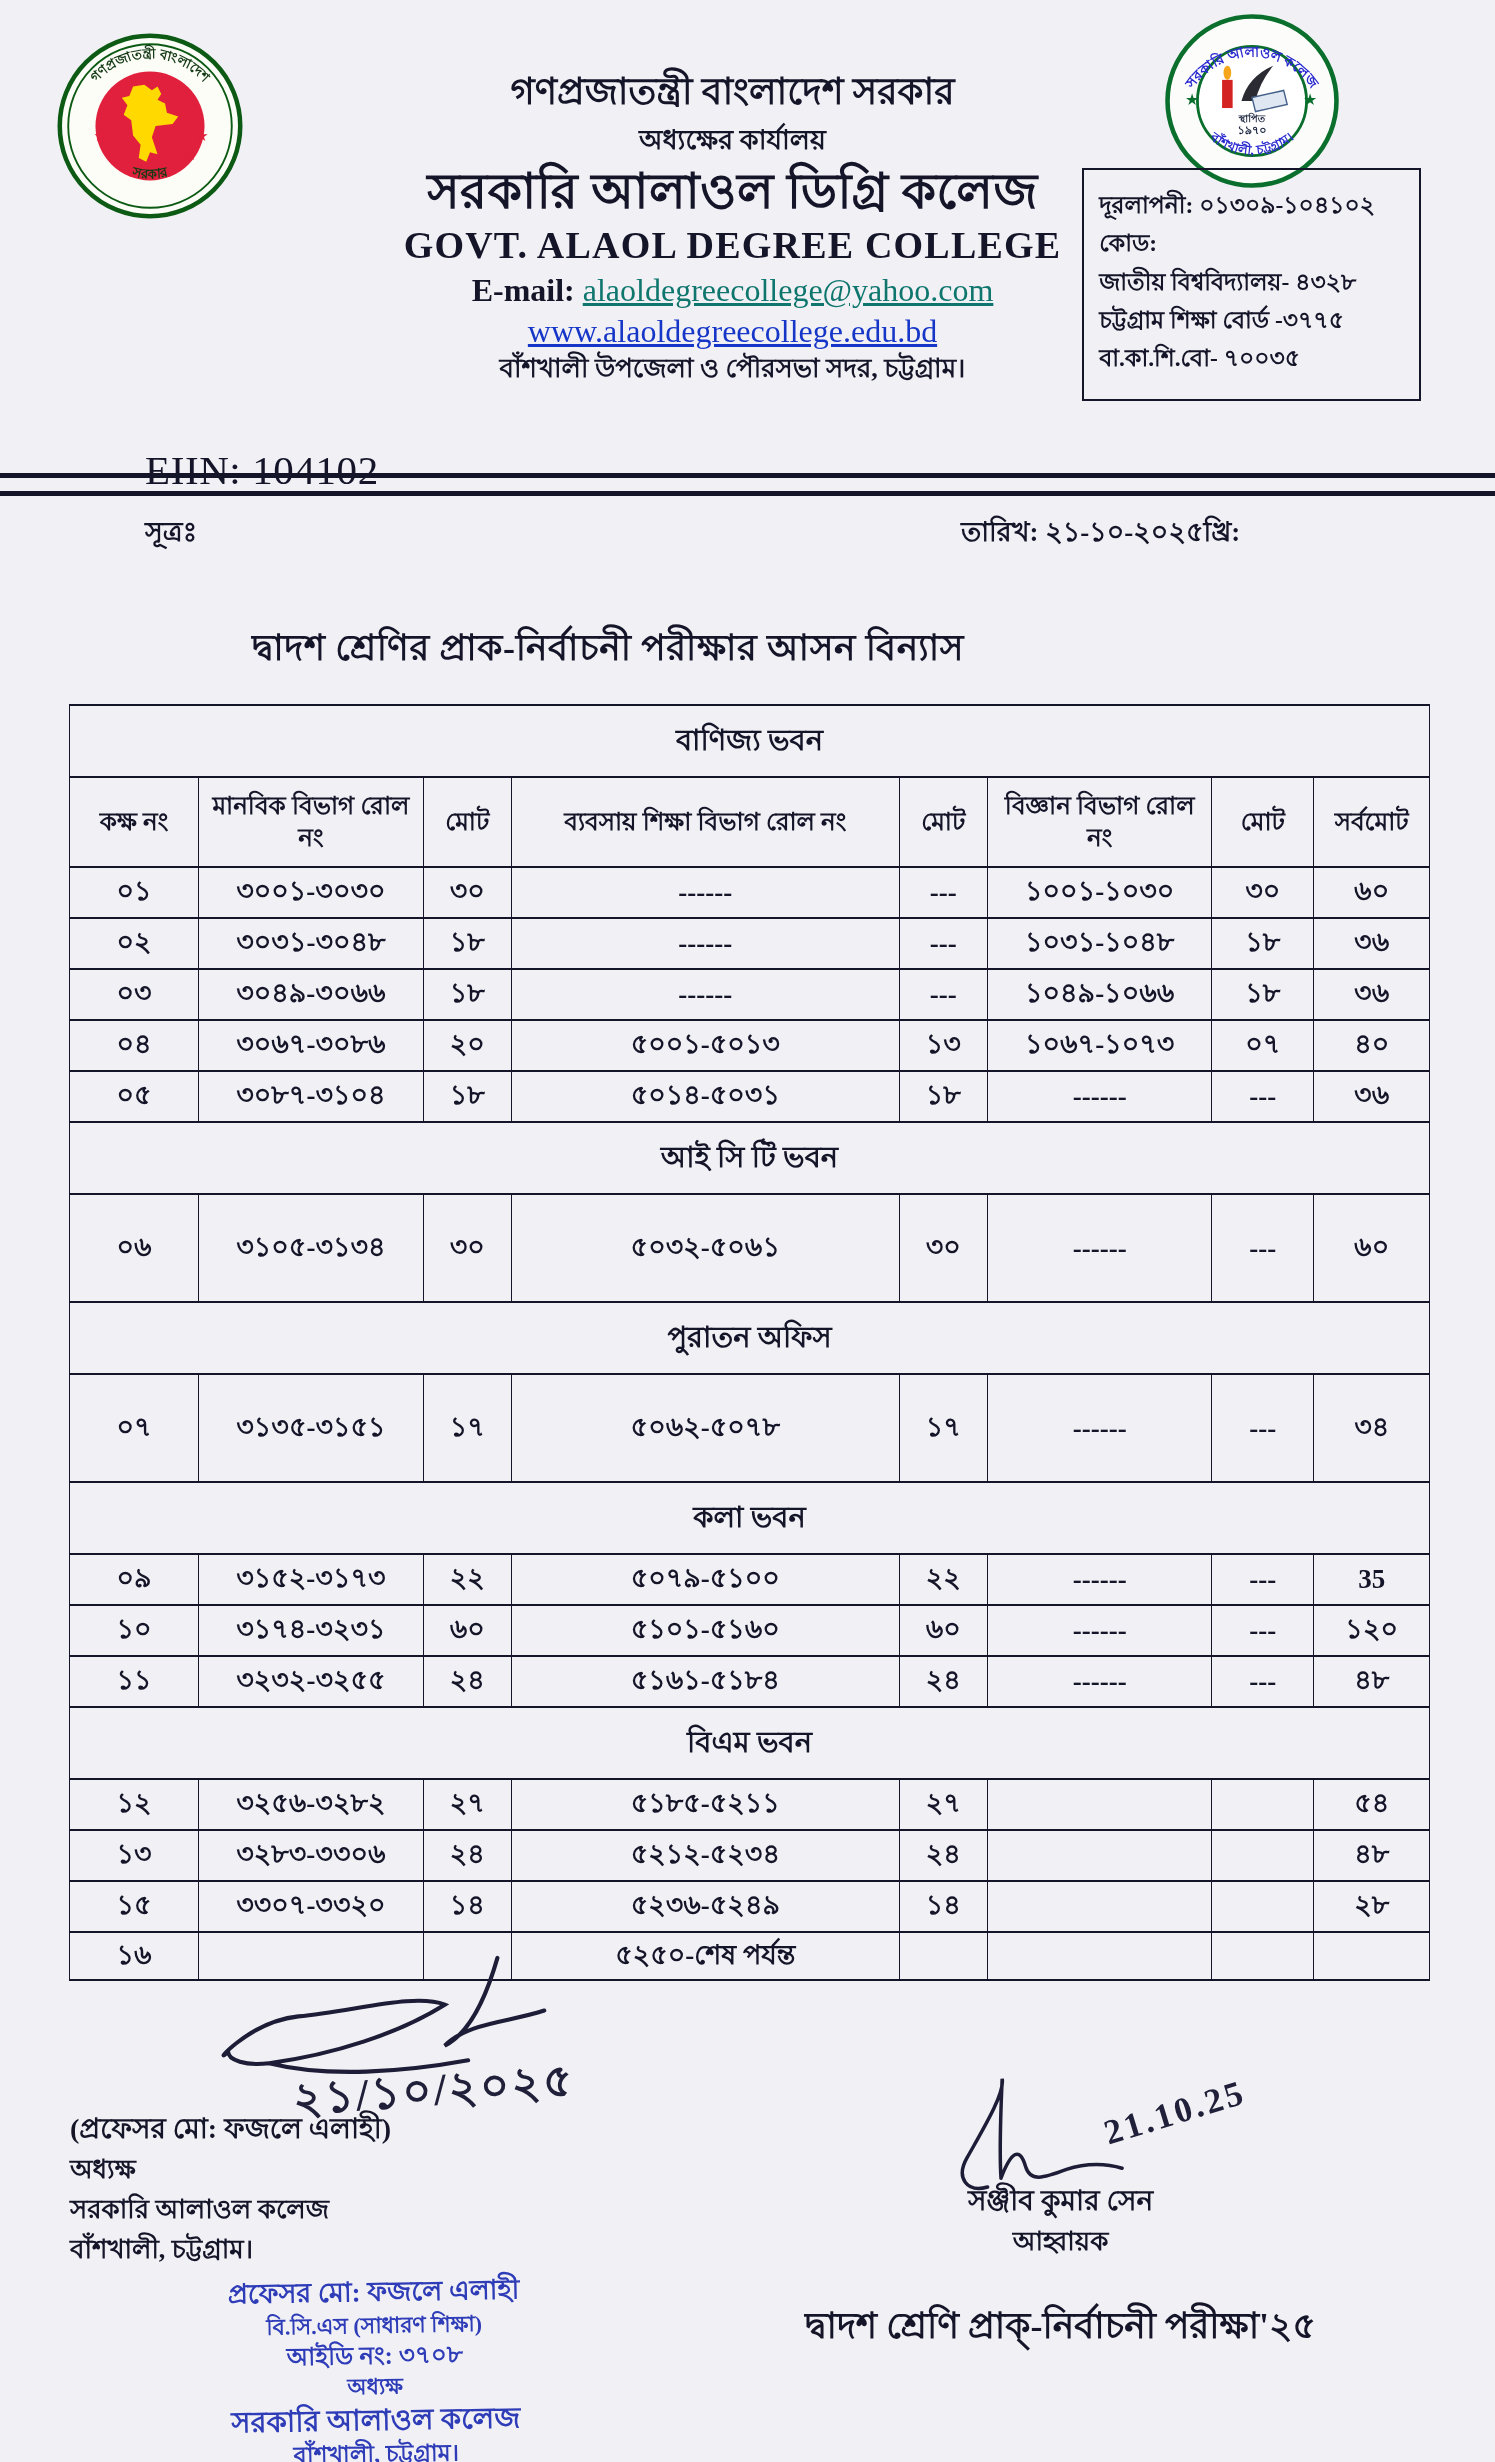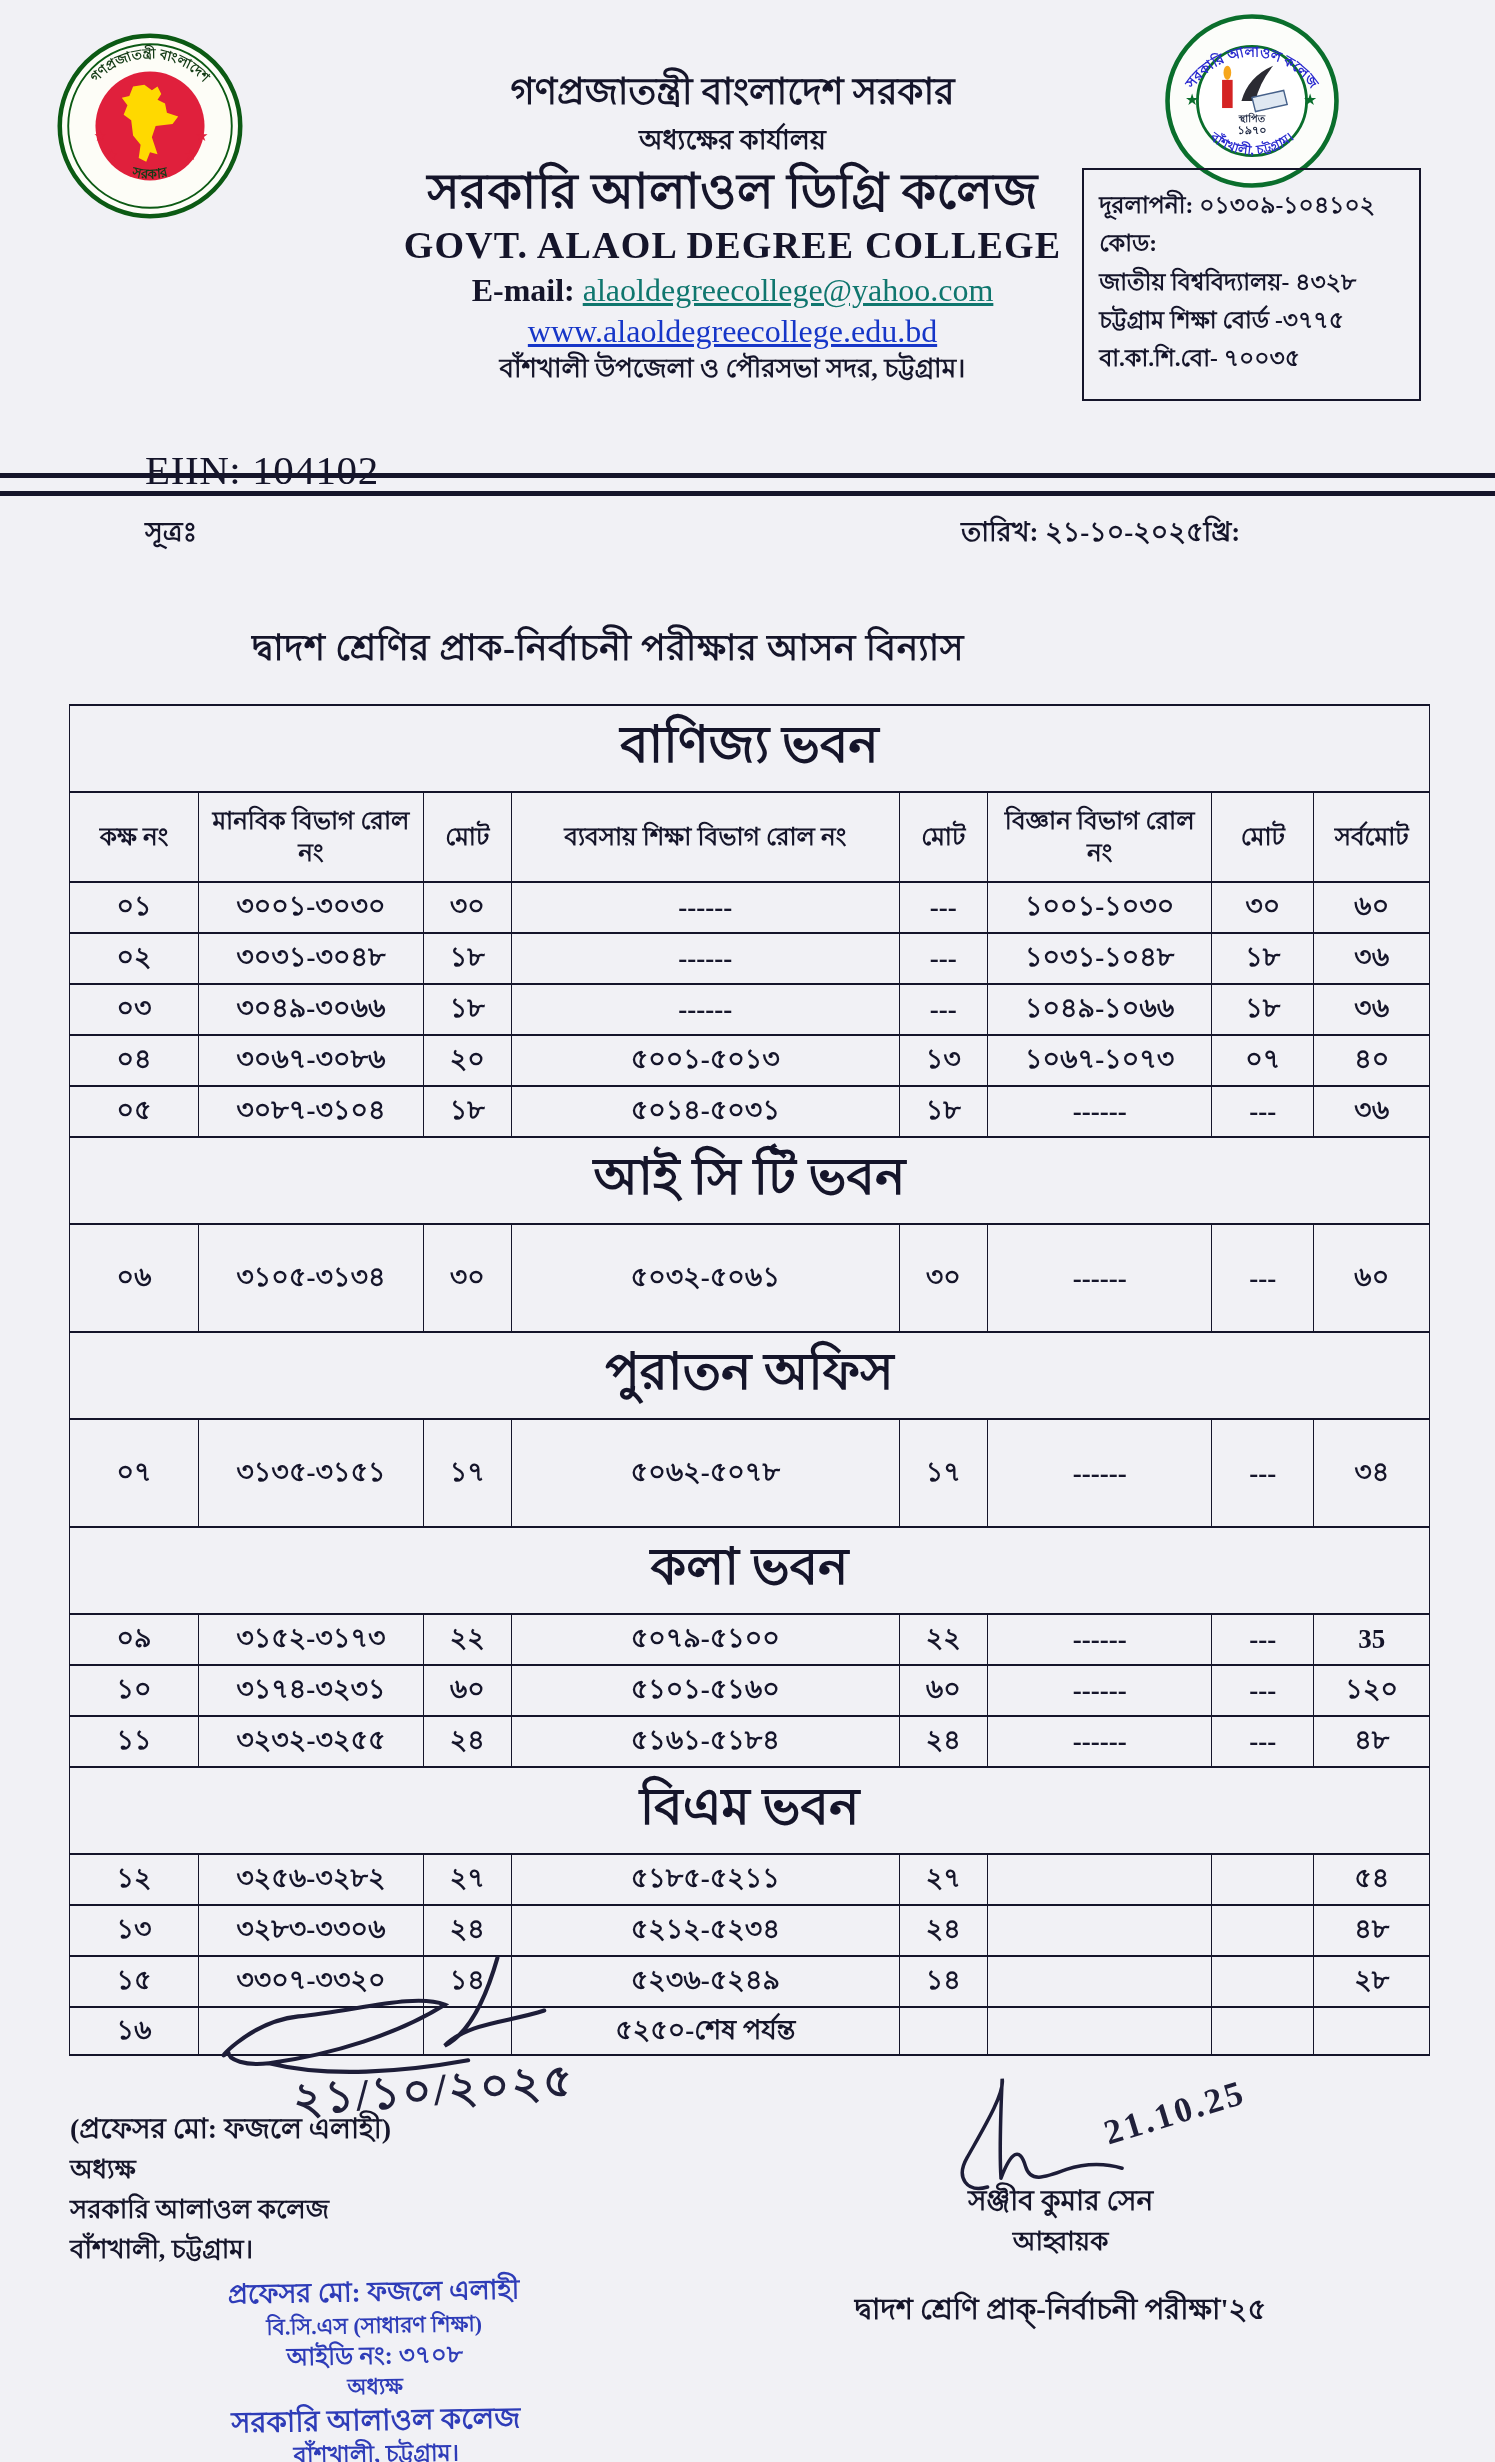--- a/index.html
+++ b/index.html
@@ -42,21 +42,21 @@
   
   .seat-table{
     position:absolute;left:69px;top:704px;width:1361px;
     border-collapse:collapse;table-layout:fixed;
     font-family:"Liberation Serif","DejaVu Serif",serif;
   }
   .seat-table td,.seat-table th{
     border:1.8px solid #15152a;border-top-width:2.9px;border-bottom-width:2.9px;
     text-align:center;vertical-align:middle;padding:0 3.5px;overflow:hidden;
   }
-  .banner-cell{font-size:51px;font-weight:bold;height:70px;}
+  .banner-cell{font-size:29px;font-weight:bold;height:70px;}
   .head-row th{font-size:24.6px;font-weight:bold;height:88px;line-height:1.3;}
   .data-row td{font-size:27px;font-weight:bold;height:49px;}
   .data-row.tall td{height:106px;}
   .data-row.last td{height:46px;}
   
   .sig-left-scribble{position:absolute;left:193px;top:1952px;width:363px;height:152px;}
   .sig-left-date{
     position:absolute;left:293px;top:2055px;font-size:45px;font-weight:bold;
     transform:rotate(-4deg);color:#20203a;letter-spacing:2.3px;
   }
@@ -68,21 +68,21 @@
     color:#2433b5;font-weight:bold;transform:rotate(-1deg);line-height:1.32;opacity:.95;
   }
   .stamp .s1{font-size:27px;} .stamp .s2{font-size:22px;} .stamp .s3{font-size:24.6px;}
   .stamp .s4{font-size:22px;} .stamp .s5{font-size:29px;} .stamp .s6{font-size:23.5px;}
   .sig-right-scribble{position:absolute;left:932px;top:2070px;width:193px;height:129px;}
   .sig-right-date{
     position:absolute;left:1102px;top:2093px;font-size:35px;font-weight:bold;
     transform:rotate(-17deg);color:#20203a;letter-spacing:2.9px;
   }
   .sig-right-block{position:absolute;left:750px;top:2181px;width:621px;text-align:center;}
-  .sig-right-block .exam{font-size:29px;font-weight:bold;margin-top:24px;}
+  .sig-right-block .exam{font-size:36px;font-weight:bold;margin-top:36px;}
 </style>
 </head>
 <body>
 
 <div class="page">
 
   <div class="seal govt-seal">
     <svg viewBox="0 0 100 100">
       <defs>
         <path id="gs-top" d="M 12,52 A 38,38 0 0 1 88,52"></path>

